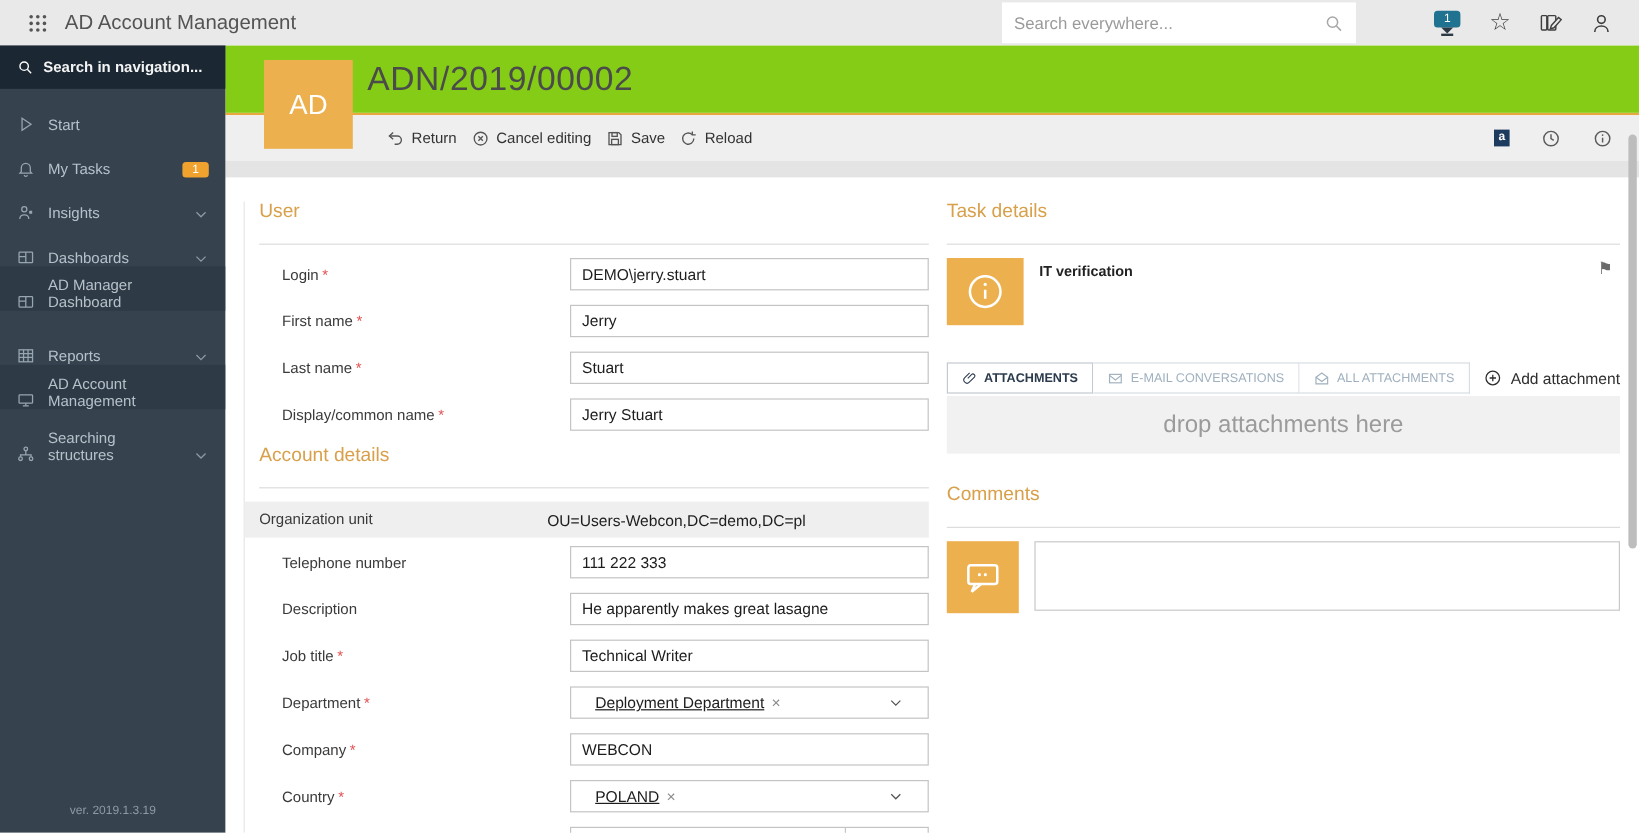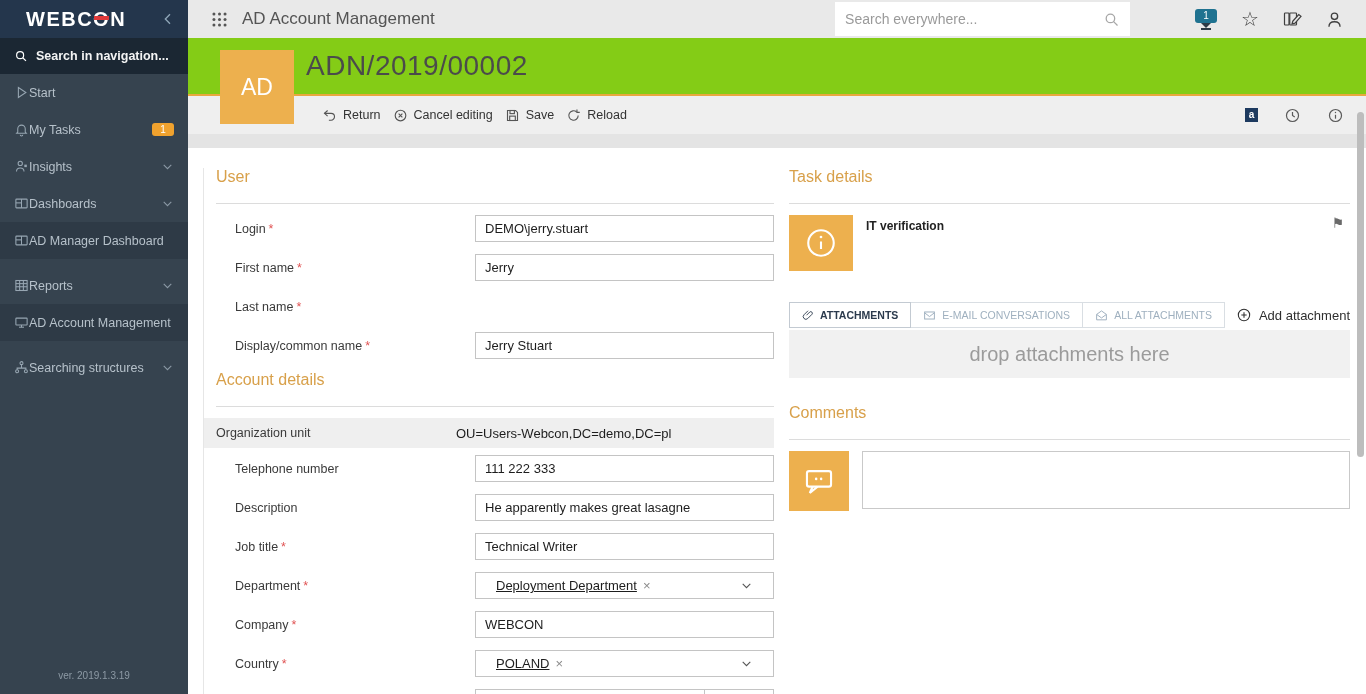--- a/index.html
+++ b/index.html
@@ -28,21 +28,21 @@
   .outlook-sq { width:13px; height:14px; background:#1d3a5f; color:#fff; font-size:10px; font-weight:bold; text-align:center; line-height:14px; display:inline-block; }
 
   
   .layout { flex:1; display:flex; min-height:0; }
 
   
   .sidebar { width:188px; flex:0 0 188px; background:#36434f; position:relative; color:#b6c1ca; }
   .side-search { height:36px; background:#1b2733; display:flex; align-items:center; gap:8px; padding:0 14px; color:#fff; }
   .side-search input { flex:1; background:transparent; border:none; outline:none; color:#fff; font-size:12.5px; font-weight:bold; font-family:inherit; }
   .side-search input::placeholder { color:#fff; opacity:.95; }
-  .nav-item { height:37px; display:flex; align-items:center; padding:0 14px; font-size:12.5px; cursor:pointer; }
+  .nav-item { height:37px; display:flex; align-items:flex-end; gap:11px; padding:0 14px; font-size:12.5px; cursor:pointer; }
   .nav-item .lbl { flex:1; }
   .nav-item.sub { background:#2e3a46; }
   .nav-item.gap { margin-top:8px; }
   .nav-ic { color:#97a6b2; display:flex; }
   .chev { color:#8b99a5; display:flex; }
   .badge { background:#f0a22e; color:#fff; font-size:10px; line-height:13px; min-width:22px; text-align:center; border-radius:3px; height:13px; }
   .version { position:absolute; bottom:13px; left:0; right:0; text-align:center; font-size:10px; color:#8d9aa5; }
 
   
   .main { flex:1; display:flex; flex-direction:column; min-width:0; position:relative; }
@@ -98,32 +98,20 @@
   .sb-thumb { position:absolute; right:2px; top:112px; width:7px; height:345px; background:#bdbdbd; border-radius:4px; z-index:5; }
 
   .ic { display:block; }
 </style>
 </head>
 <body>
 
 <div class="app">
 
   <div class="topbar">
-    <div class="logo-area">
-      <div class="logo-text">
-          <span>WEBC</span>
-          <span class="logo-o">O</span>
-          <span>N</span>
-        </div>
-      <span class="collapse">
-        <svg class="ic" width="16" height="16" viewBox="0 0 24 24" fill="none" stroke="currentColor" stroke-width="2">
-            <path d="M15 5l-7 7 7 7"></path>
-          </svg>
-      </span>
-    </div>
     <div class="topbar-main">
       <span>
         <svg class="ic" width="19" height="19" viewBox="0 0 24 24" fill="#555">
             <circle cx="5" cy="5" r="1.9"></circle>
             <circle cx="12" cy="5" r="1.9"></circle>
             <circle cx="19" cy="5" r="1.9"></circle>
             <circle cx="5" cy="12" r="1.9"></circle>
             <circle cx="12" cy="12" r="1.9"></circle>
             <circle cx="19" cy="12" r="1.9"></circle>
             <circle cx="5" cy="19" r="1.9"></circle>
@@ -366,20 +354,21 @@
               <div class="fctl"><input class="tin" value="DEMO\jerry.stuart" style=""></div>
             </div>
 
             <div class="frow">
               <div class="flabel"><span>First name</span><span class="req">*</span></div>
               <div class="fctl"><input class="tin" value="Jerry" style=""></div>
             </div>
 
             <div class="frow">
               <div class="flabel"><span>Last name</span><span class="req">*</span></div>
+              <div class="fctl"><input class="tin" value="Stuart" style=""></div>
             </div>
 
             <div class="frow">
               <div class="flabel"><span>Display/common name</span><span class="req">*</span></div>
               <div class="fctl"><input class="tin" value="Jerry Stuart" style=""></div>
             </div>
 
             <div class="sec-h" style="margin-top:2px;">Account details</div>
 
             <div class="frow ro">

